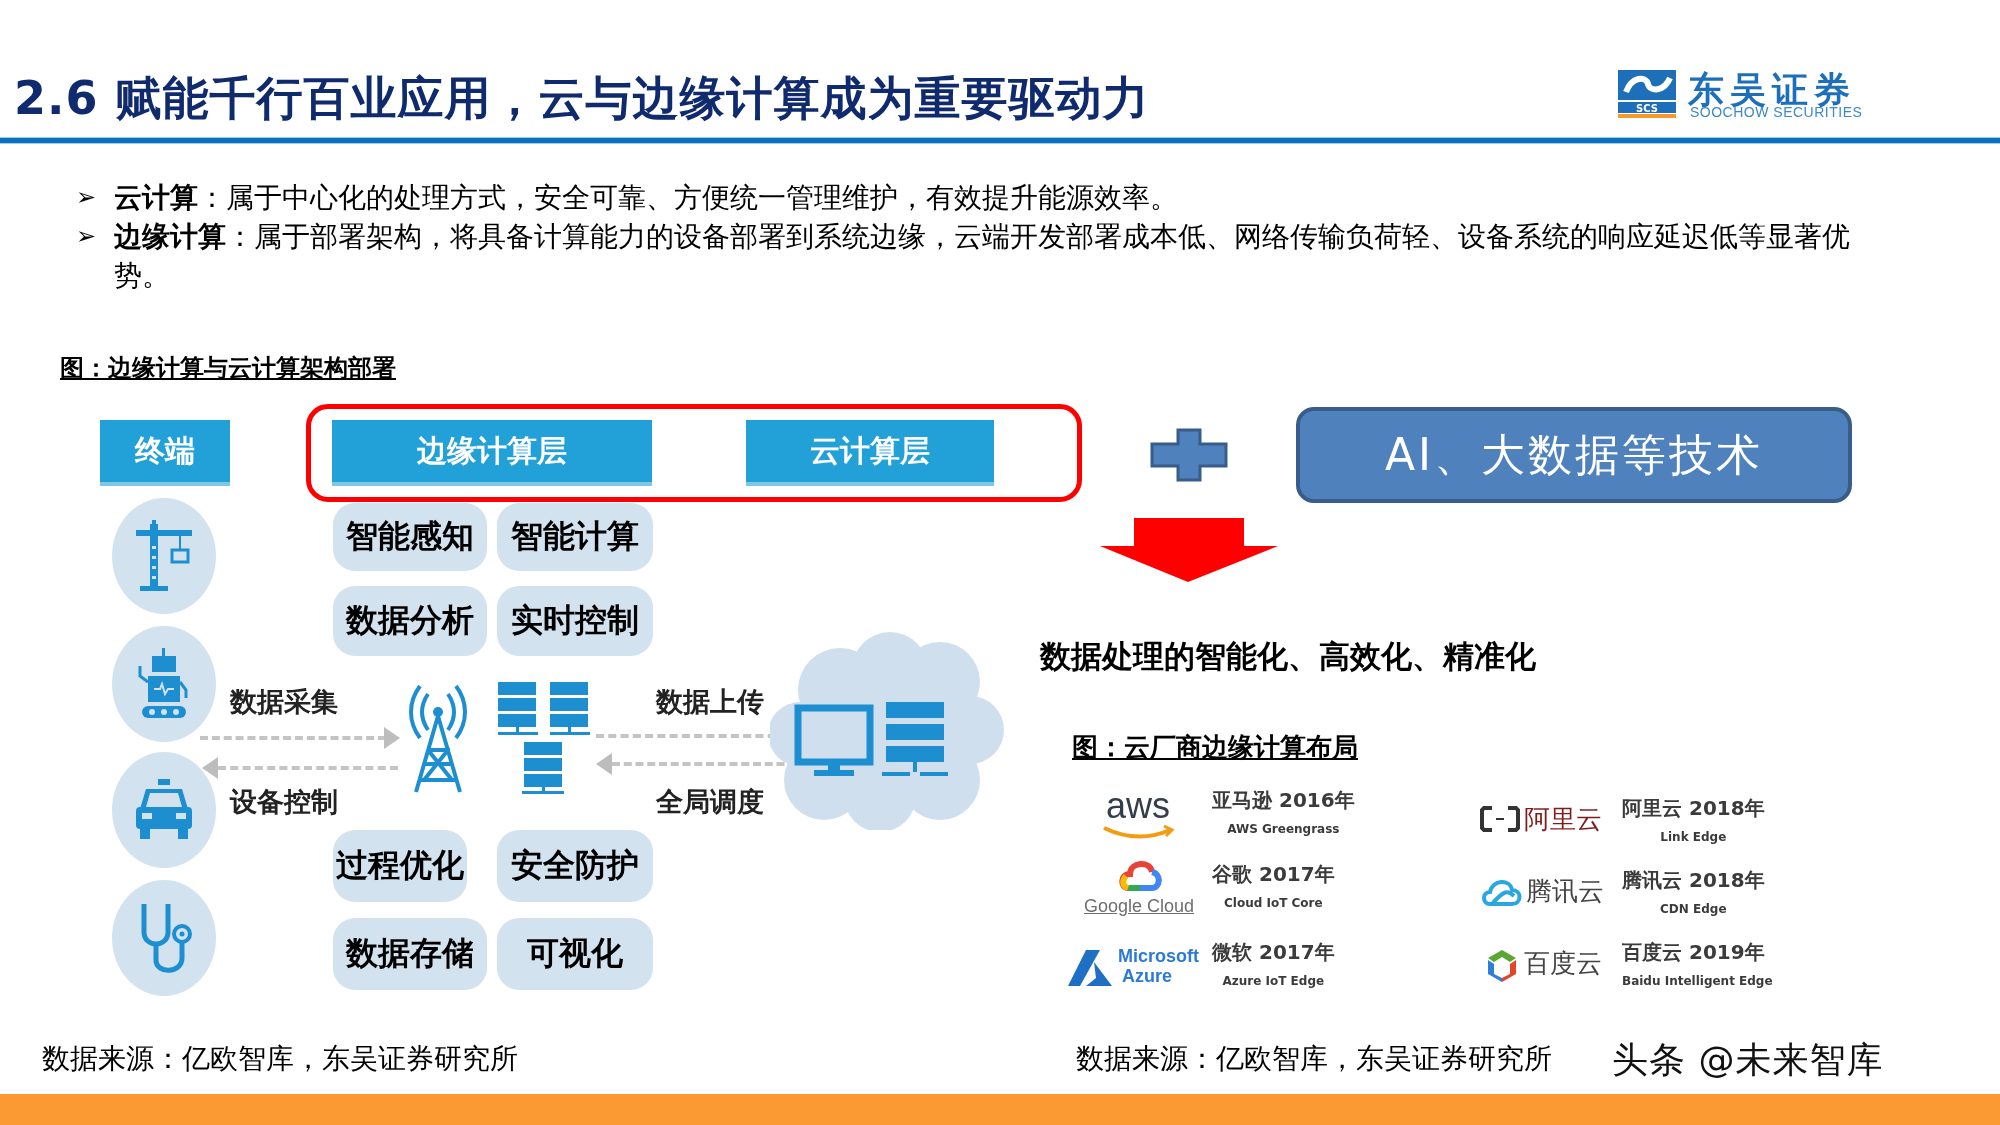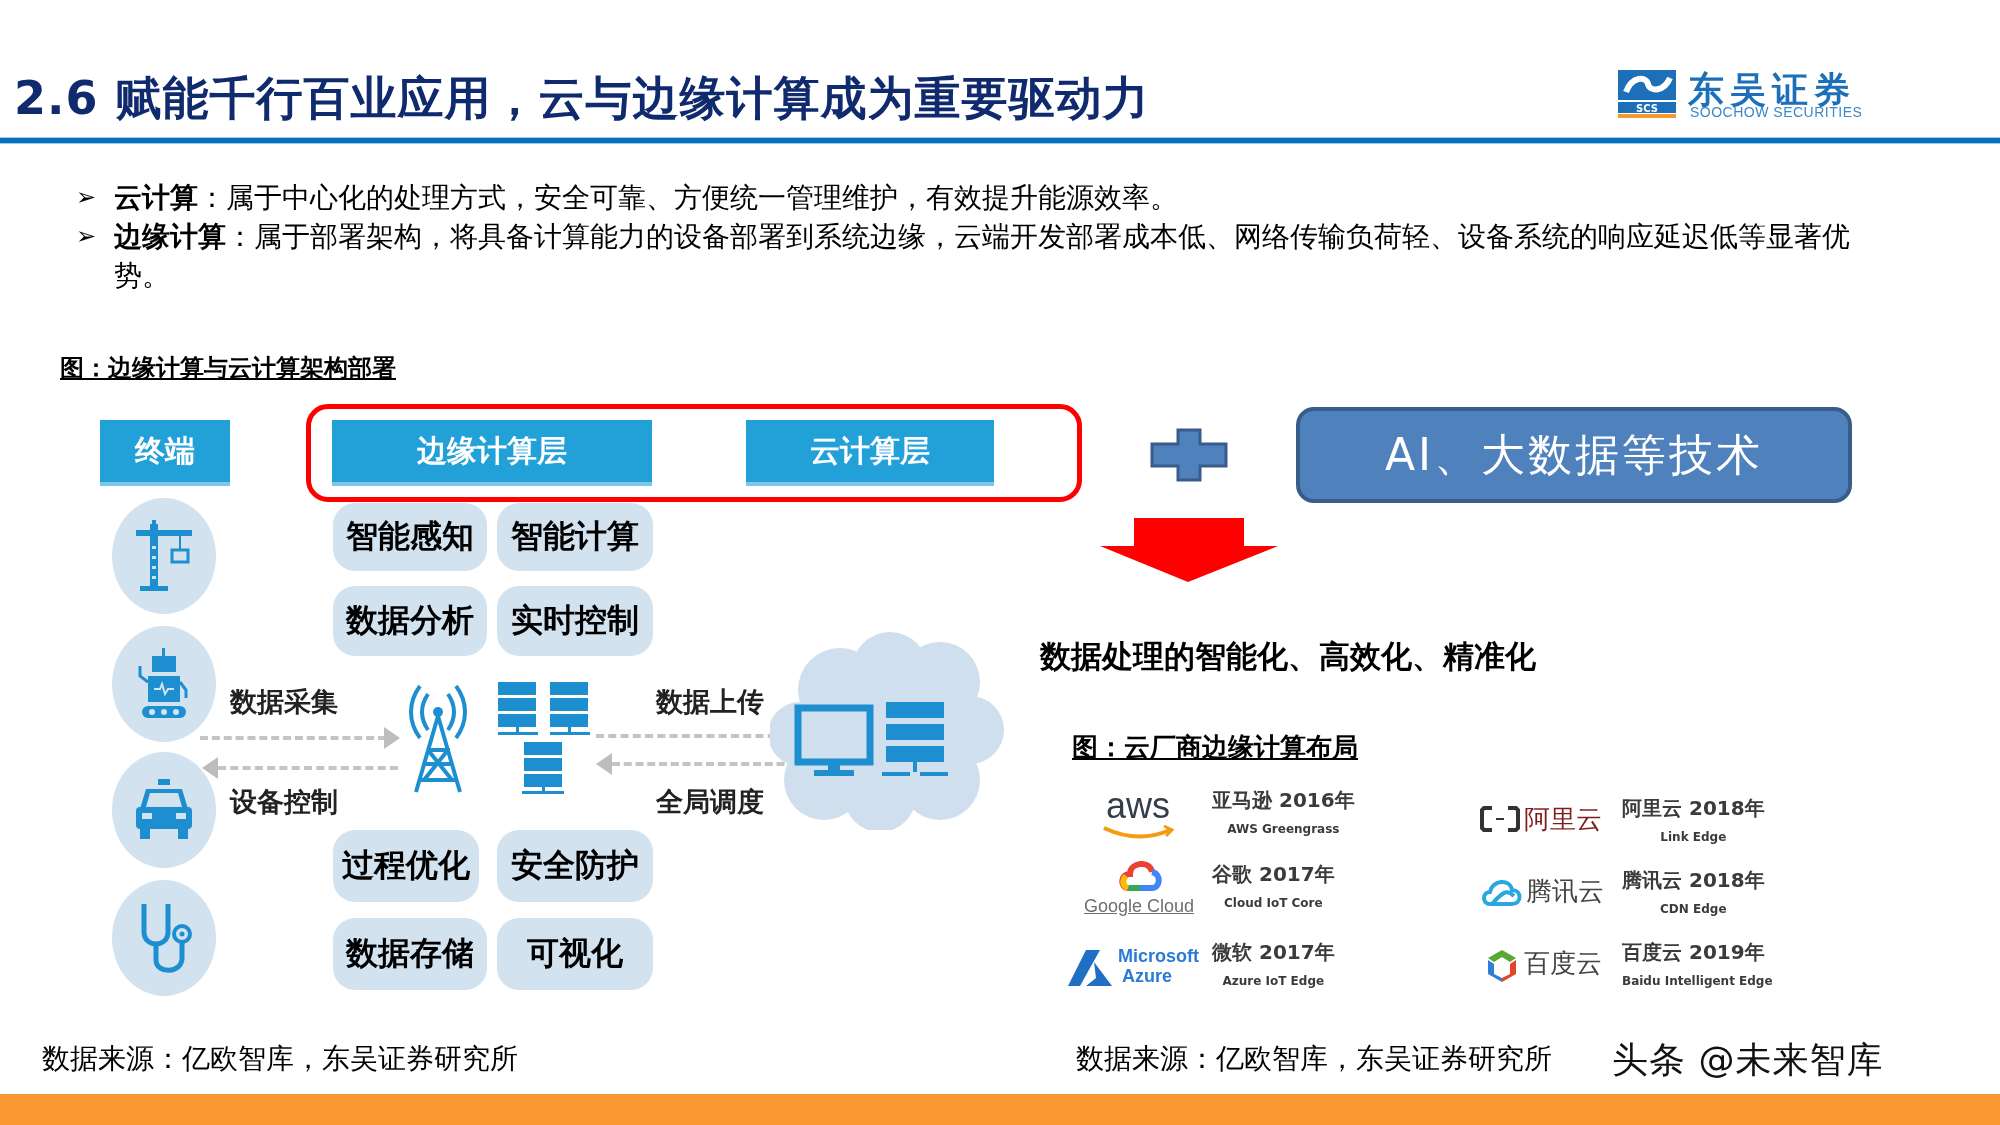--- a/index.html
+++ b/index.html
@@ -128,21 +128,21 @@
     <path d="M24 46 L24 62 C24 76 50 76 50 60 L50 44" stroke="#1d8fd0" stroke-width="5" fill="none"></path>
     <circle cx="50" cy="36" r="8" fill="none" stroke="#1d8fd0" stroke-width="4"></circle>
     <circle cx="50" cy="36" r="2.5" fill="#1d8fd0"></circle>
   </svg>
 </div>
 
 <div class="abs cell" style="left:333px; top:503px; width:154px; height:68px;">智能感知</div>
 <div class="abs cell" style="left:497px; top:503px; width:156px; height:68px;">智能计算</div>
 <div class="abs cell" style="left:333px; top:586px; width:154px; height:70px;">数据分析</div>
 <div class="abs cell" style="left:497px; top:586px; width:156px; height:70px;">实时控制</div>
-<div class="abs cell" style="left:333px; top:830px; width:146px; height:72px;">过程优化</div>
+<div class="abs cell" style="left:333px; top:830px; width:134px; height:72px;">过程优化</div>
 <div class="abs cell" style="left:497px; top:830px; width:156px; height:72px;">安全防护</div>
 <div class="abs cell" style="left:333px; top:918px; width:154px; height:72px;">数据存储</div>
 <div class="abs cell" style="left:497px; top:918px; width:156px; height:72px;">可视化</div>
 
 <div class="abs flow-label" style="left:230px; top:684px;">数据采集</div>
 <div class="abs dash" style="left:200px; top:736px; width:186px;"></div>
 <div class="abs tri-r" style="left:384px; top:727px;"></div>
 <div class="abs tri-l" style="left:202px; top:757px;"></div>
 <div class="abs dash" style="left:218px; top:766px; width:180px;"></div>
 <div class="abs flow-label" style="left:230px; top:784px;">设备控制</div>

